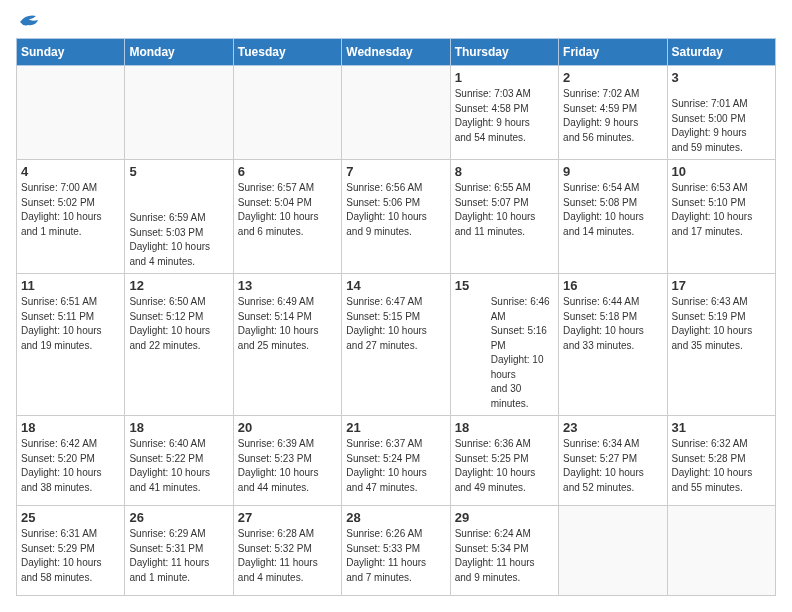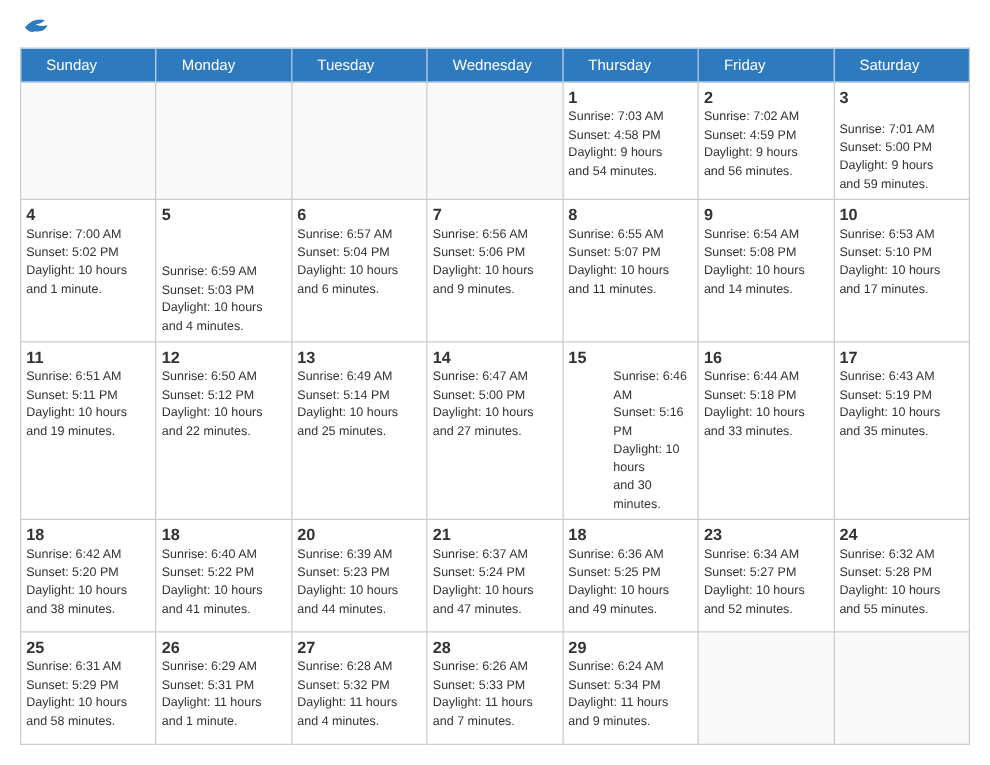--- a/index.html
+++ b/index.html
@@ -31,22 +31,22 @@
     }
     .calendar {
       width: 100%;
       border-collapse: collapse;
       table-layout: fixed;
     }
     .calendar th {
       background: #2e7abf;
       color: #fff;
       font-size: 12px;
-      font-weight: normal;
-      padding: 6px 20px;
+      font-weight: bold;
+      padding: 6px 4px;
       text-align: left;
       border: 1px solid #b0c8e0;
     }
     .calendar td {
       border: 1px solid #ccc;
       vertical-align: top;
       padding: 4px 4px 4px 4px;
       height: 90px;
       font-size: 10.5px;
       color: #333;
@@ -204,21 +204,21 @@
         <td>
           <span class="day-num">13</span>
           <div class="day-info" style="white-space: pre-line;">Sunrise: 6:49 AM
 Sunset: 5:14 PM
 Daylight: 10 hours
 and 25 minutes.</div>
         </td>
         <td>
           <span class="day-num">14</span>
           <div class="day-info" style="white-space: pre-line;">Sunrise: 6:47 AM
-Sunset: 5:00 PM
+Sunset: 5:15 PM
 Daylight: 10 hours
 and 27 minutes.</div>
         </td>
         <td>
           <span class="day-num">15</span>
           <div class="day-info" style="white-space: pre-line; margin-left: 36px;">Sunrise: 6:46 AM
 Sunset: 5:16 PM
 Daylight: 10 hours
 and 30 minutes.</div>
         </td>
@@ -274,21 +274,21 @@
 and 49 minutes.</div>
         </td>
         <td>
           <span class="day-num">23</span>
           <div class="day-info" style="white-space: pre-line;">Sunrise: 6:34 AM
 Sunset: 5:27 PM
 Daylight: 10 hours
 and 52 minutes.</div>
         </td>
         <td>
-          <span class="day-num">24</span>
+          <span class="day-num">31</span>
           <div class="day-info" style="white-space: pre-line;">Sunrise: 6:32 AM
 Sunset: 5:28 PM
 Daylight: 10 hours
 and 55 minutes.</div>
         </td>
       </tr>
       <tr>
         <td>
           <span class="day-num">25</span>
           <div class="day-info" style="white-space: pre-line;">Sunrise: 6:31 AM

